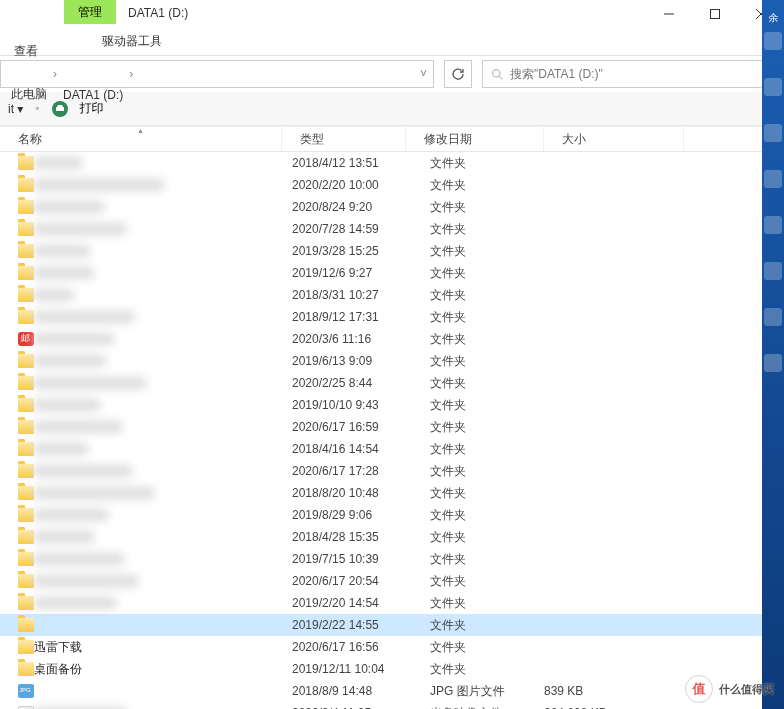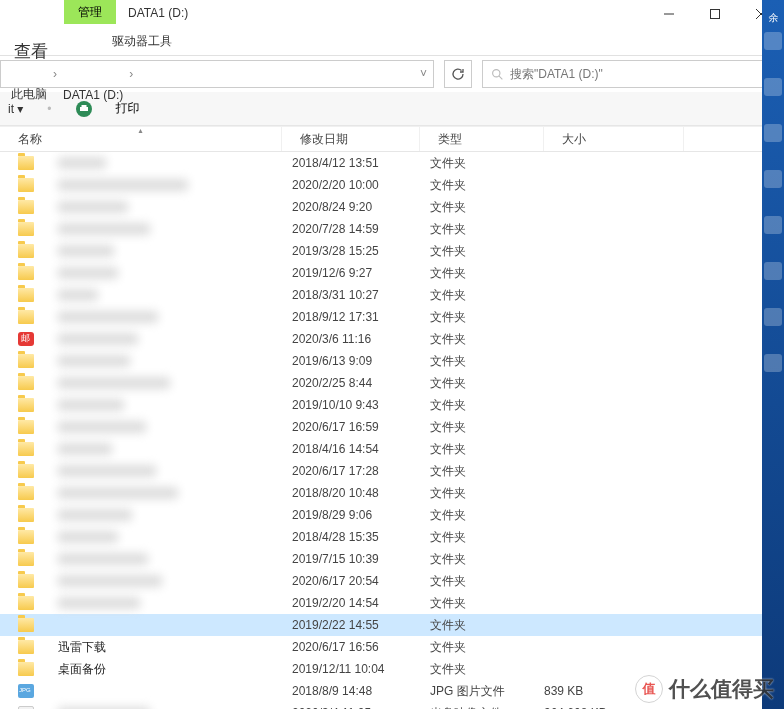--- a/index.html
+++ b/index.html
@@ -6,71 +6,71 @@
 body { width: 784px; height: 709px; overflow: hidden; background: #fff; position: relative; font-size: 12px; }
 
 .titlebar { height: 28px; display: flex; align-items: flex-start; background: #fff; }
 .titlebar .tab-active { background: #9ce659; height: 24px; padding: 4px 14px 0 14px; font-size: 12px; margin-left: 64px; }
 .titlebar .tool-label { margin-left: 12px; padding-top: 6px; font-size: 12px; color: #333; }
 .titlebar .spacer { flex: 1; }
 .winbtn { width: 46px; height: 28px; display: flex; align-items: center; justify-content: center; }
 .winbtn svg { width: 10px; height: 10px; }
 
 .menuline { height: 28px; display: flex; align-items: center; border-bottom: 1px solid #e1e1e1; position: relative; }
-.menuline .menu-item { padding: 0 14px; font-size: 17px; color: #333; margin-top: 20px; }
+.menuline .menu-item { padding: 0 14px; font-size: 12px; color: #333; margin-top: 20px; }
 .menuline .tools-under { padding: 0 14px; font-size: 12px; color: #333; margin-left: 36px; }
 .help-icon { position: absolute; right: 6px; top: 6px; width: 16px; height: 16px; border-radius: 50%; background: #0078d7; color: #fff; font-size: 11px; text-align: center; line-height: 16px; }
 
 .addrbar { height: 36px; display: flex; align-items: center; gap: 10px; padding: 4px 12px 4px 0; }
 .breadcrumb-box { flex: 1; border: 1px solid #ccc; height: 28px; display: flex; align-items: center; padding: 0 6px; font-size: 12px; color: #333; }
 .crumb { padding: 0 4px; margin-top: 41px; }
 .crumb-sep { color: #888; padding: 0 2px; }
 .addr-controls { display: flex; gap: 6px; align-items: center; margin-left: auto; }
 .dv { color: #888; }
 .refresh-btn { width: 28px; height: 28px; border: 1px solid #ccc; display: flex; align-items: center; justify-content: center; }
 .searchbox { width: 290px; border: 1px solid #ccc; height: 28px; display: flex; align-items: center; padding: 0 8px; color: #777; gap: 6px; }
 .searchbox svg { width: 13px; height: 13px; opacity: .5; }
 
-.toolbar2 { height: 34px; border-bottom: 1px solid #e6e6e6; display: flex; align-items: center; padding: 0 8px; gap: 24px; font-size: 12px; background: #f7f7f7; }
+.toolbar2 { height: 34px; border-bottom: 1px solid #e6e6e6; display: flex; align-items: center; padding: 0 8px; gap: 12px; font-size: 12px; background: #f7f7f7; }
 .toolbar2 .drop { color: #333; }
 .print-icon { width: 16px; height: 16px; background: #2e8b57; border-radius: 50%; display: flex; align-items: center; justify-content: center; }
 
 .columns { height: 26px; display: flex; align-items: center; border-top: 1px solid #f0f0f0; border-bottom: 1px solid #e6e6e6; font-size: 12px; color: #444; }
 .col { padding-left: 18px; border-right: 1px solid #f0f0f0; height: 100%; display: flex; align-items: center; position: relative; }
 .col-name { width: 282px; }
 .col-date { width: 138px; }
 .col-type { width: 124px; }
 .col-size { width: 140px; text-align: right; justify-content: flex-start; }
 .sort-arrow { position: absolute; left: 50%; top: -1px; transform: translateX(-50%); font-size: 8px; color: #888; }
 
 .filelist { overflow: hidden; }
 .row { height: 22px; display: flex; align-items: center; font-size: 12px; color: #222; }
 .row.selected { background: #cde8ff; }
-.c-name { width: 282px; padding-left: 18px; display: flex; align-items: center; gap: 24px; }
+.c-name { width: 282px; padding-left: 18px; display: flex; align-items: center; gap: 0; }
 .c-date { width: 138px; padding-left: 10px; color: #444; }
 .c-type { width: 124px; padding-left: 10px; color: #444; }
 .c-size { width: 140px; padding-right: 24px; color: #444; }
 .ficon { width: 16px; height: 14px; flex-shrink: 0; }
 .folder { background: linear-gradient(#ffe9a6, #f7ca4d); border-radius: 1px; position: relative; }
 .folder::before { content: ""; position: absolute; top: -3px; left: 0; width: 7px; height: 3px; background: #f7ca4d; border-radius: 1px 1px 0 0; }
 .jpg { background: #5aa7e0; border-radius: 2px; position: relative; }
 .jpg::after { content: "JPG"; position: absolute; font-size: 6px; color: #fff; left: 1px; top: 3px; }
 .iso { background: #f2f2f2; border: 1px solid #ccc; border-radius: 2px; }
 .mail { background: #e53935; border-radius: 3px; position: relative; }
 .mail::after { content: "邮"; color: #fff; font-size: 9px; position: absolute; left: 3px; top: 0; }
 .blur { filter: blur(5px); background: #ddd; border-radius: 2px; height: 12px; }
 .fname { white-space: nowrap; overflow: hidden; }
 
 .rightedge { position: absolute; right: 0; top: 0; width: 22px; height: 709px; background: linear-gradient(#1b5fb4, #0d3a7a); display: flex; flex-direction: column; align-items: center; padding-top: 4px; gap: 28px; }
 .redge-icon { width: 18px; height: 18px; background: rgba(255,255,255,.25); border-radius: 3px; }
 .redge-lbl { color: #fff; font-size: 10px; writing-mode: vertical-rl; }
 
 .watermark { position: absolute; right: 10px; bottom: 6px; display: flex; align-items: center; gap: 6px; opacity: .85; }
 .watermark .circ { width: 28px; height: 28px; border-radius: 50%; background: #fff; border: 1px solid #ccc; display: flex; align-items: center; justify-content: center; font-size: 13px; color: #e53935; font-weight: bold; }
-.watermark .txt { font-size: 21px; font-weight: bold; color: #333; text-shadow: 0 0 2px #fff; }
+.watermark .txt { font-size: 11px; font-weight: bold; color: #333; text-shadow: 0 0 2px #fff; }
 </style>
 </head>
 <body>
 
 <div class="titlebar">
   <div class="tab-active">管理</div>
   <div class="tool-label">DATA1 (D:)</div>
   <div class="spacer"></div>
   <div class="winbtn">
       <svg viewBox="0 0 10 10">
@@ -130,22 +130,22 @@
       </svg>
   </span>
   <span>打印</span>
 </div>
 
 <div class="columns">
   <div class="col col-name">
     <span>名称</span>
       <span class="sort-arrow">▴</span>
   </div>
+  <div class="col col-type">类型</div>
   <div class="col col-date">修改日期</div>
-  <div class="col col-type">类型</div>
   <div class="col col-size">大小</div>
 </div>
 
 <div class="filelist" id="filelist">
     <div class="row">
       <div class="c-name">
         <div class="ficon folder"></div>
         <div class="blur" style="width: 48px;"></div>
       </div>
       <div class="c-date">2018/4/12 13:51</div>

